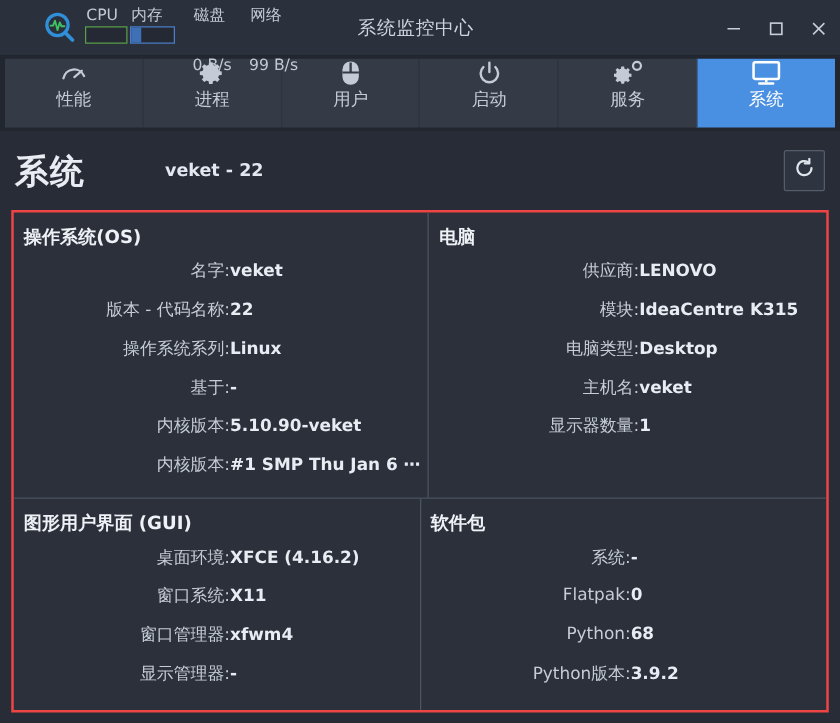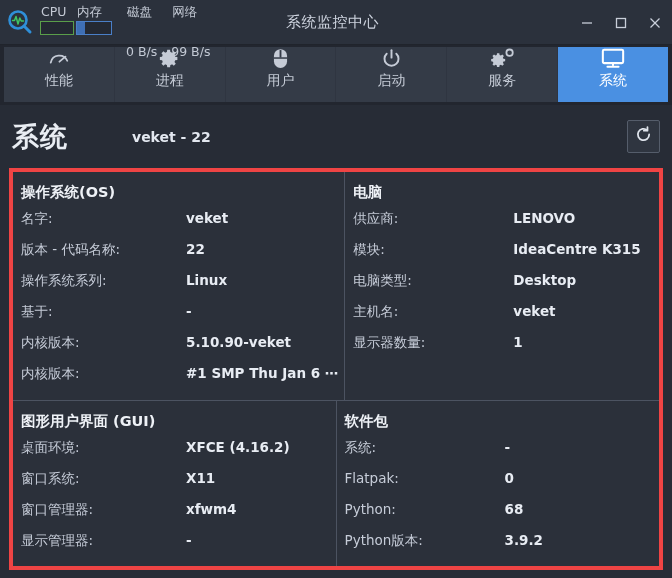--- a/index.html
+++ b/index.html
@@ -19,20 +19,21 @@
 
   
   .titlebar {
     height: 45px;
     background: #2b313c;
     display: flex;
     align-items: center;
     position: relative;
     flex: 0 0 45px;
     border-bottom: 1px solid #20242c;
+    padding-left: 28px;
   }
   .app-logo {
     width: 40px; height: 45px;
     display: flex; align-items: center; justify-content: center;
     flex: 0 0 40px;
   }
   .meters {
     display: flex;
     align-items: flex-start;
     gap: 0px;
@@ -153,21 +154,21 @@
     display: flex; align-items: center; justify-content: center;
     cursor: pointer;
     flex: 0 0 33px;
     border-radius: 2px;
   }
 
   
   .panel {
     margin: 0 9px 8px 9px;
     flex: 1 1 auto;
-    border: 4px solid #ef4444;
+    border: 2px solid #ef4444;
     background: #2b303a;
     position: relative;
     display: flex;
     flex-direction: column;
     overflow: hidden;
   }
   .panel-half {
     display: flex;
     flex: 1 1 0;
     position: relative;
@@ -183,20 +184,21 @@
     font-size: 14.5px;
     font-weight: bold;
     color: #eef1f6;
     margin-bottom: 8px;
     line-height: 20px;
   }
   .row {
     display: flex;
     align-items: baseline;
     height: 31px;
+    text-align: right;
   }
   .row-key {
     width: 165px;
     flex: 0 0 165px;
     font-size: 13.5px;
     color: #c6ccd8;
     white-space: nowrap;
   }
   .row-val {
     font-size: 13.5px;

